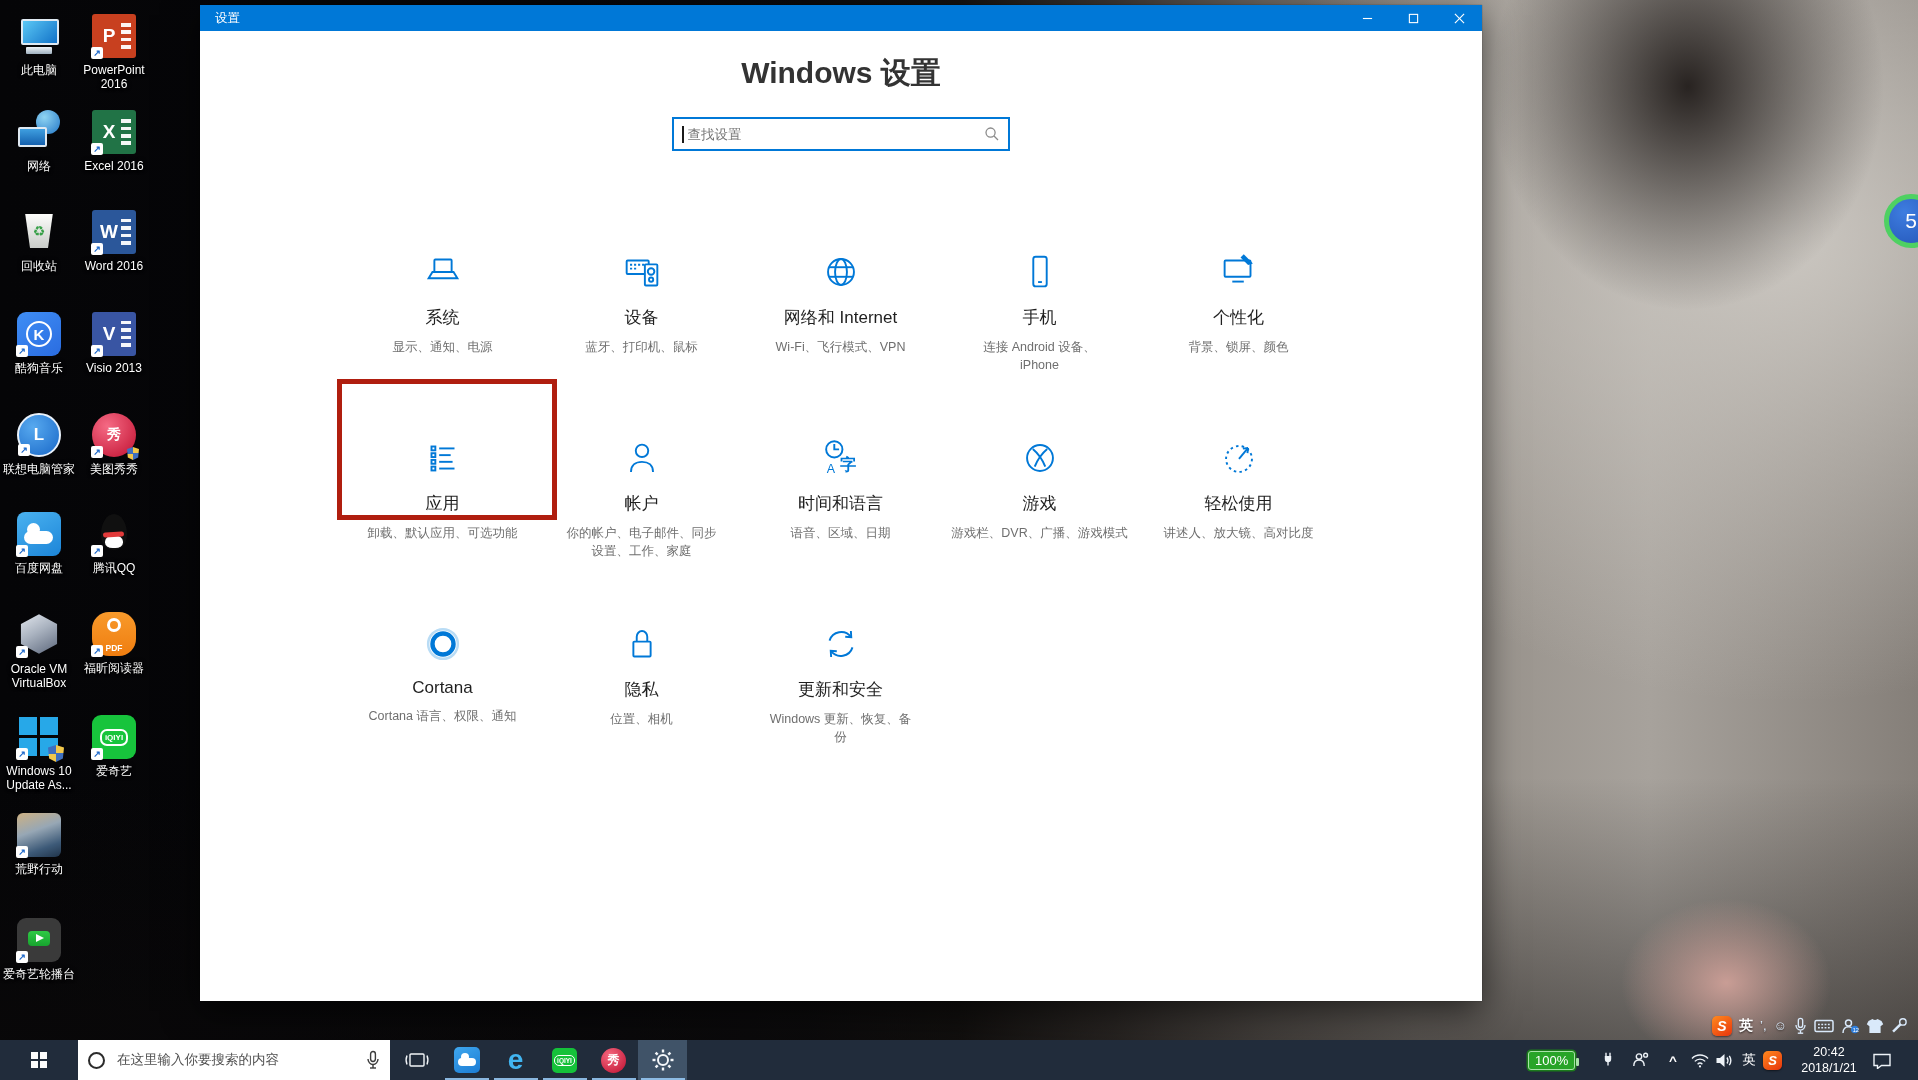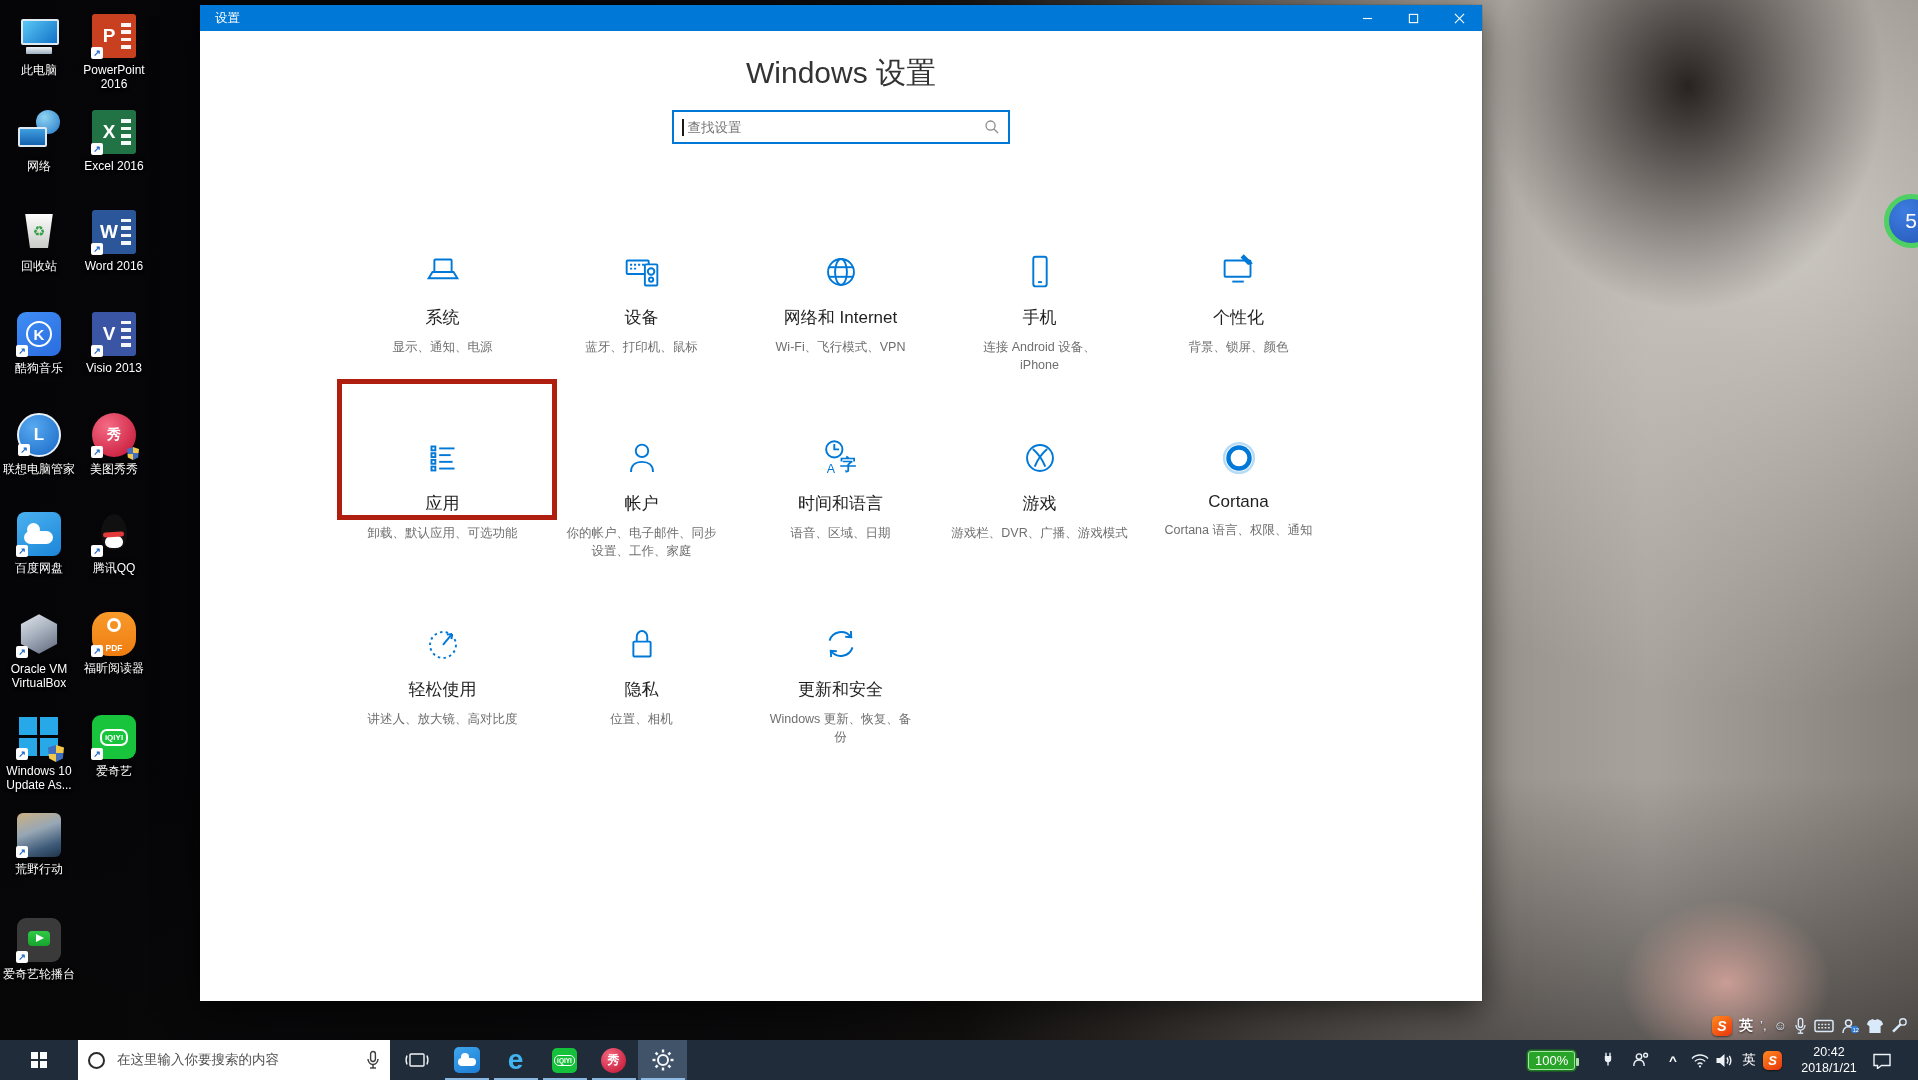--- a/index.html
+++ b/index.html
@@ -60,22 +60,22 @@
   .kk{position:absolute;inset:0;display:flex;align-items:center;justify-content:center;color:#fff;font-weight:bold;font-size:15px;}
   
   .swin{position:absolute;left:200px;top:5px;width:1282px;height:996px;background:#fff;z-index:2;
         box-shadow:0 10px 34px rgba(0,0,0,.6),0 0 1px rgba(0,0,0,.5);}
   .tbar{position:absolute;left:0;top:0;right:0;height:26px;background:#0078d7;display:flex;align-items:center;}
   .tbar .wtitle{color:#fff;font-size:12.5px;margin-left:15px;}
   .wbtns{position:absolute;right:0;top:0;height:26px;display:flex;}
   .wbtn{width:46px;height:26px;display:flex;align-items:center;justify-content:center;}
   .wbtn svg{width:11px;height:11px;stroke:#fff;stroke-width:1.2;fill:none;}
   .wbody{position:absolute;left:0;top:26px;right:0;bottom:0;background:#fff;}
-  .wheading{margin:22px 0 16px;text-align:center;font-size:30px;font-weight:400;color:#333;}
-  .setsearch{width:338px;height:34px;margin:8px auto 0;border:2px solid #0078d7;box-sizing:border-box;display:flex;align-items:center;padding:0 8px;background:#fff;}
+  .wheading{margin:22px 0 8px;text-align:center;font-size:30px;font-weight:700;color:#333;}
+  .setsearch{width:338px;height:34px;margin:23px auto 0;border:2px solid #0078d7;box-sizing:border-box;display:flex;align-items:center;padding:0 8px;background:#fff;}
   .caret{width:1.5px;height:17px;background:#1a1a1a;margin-right:2px;}
   .setsearch input{flex:1;border:none;outline:none;font-size:13.5px;color:#333;background:transparent;font-family:inherit;min-width:0;}
   .setsearch input::placeholder{color:#767676;}
   .setsearch svg{width:16px;height:16px;stroke:#8a8a8a;stroke-width:1.6;fill:none;}
   .tiles{position:absolute;left:143px;top:210px;width:998px;display:flex;flex-wrap:wrap;}
   .tile{width:199px;height:186px;box-sizing:border-box;display:flex;flex-direction:column;align-items:center;padding-top:8px;text-align:center;cursor:pointer;}
   .ticon{width:46px;height:46px;}
   .ticon *{stroke:#0078d7;stroke-width:2;fill:none;}
   .ticon text{fill:#0078d7;stroke:none;font-family:"Liberation Sans",sans-serif;}
   .ticon .fillb{fill:#0078d7;stroke:none;}
@@ -371,34 +371,34 @@
           <svg class="ticon" viewBox="0 0 48 48">
               <circle cx="24" cy="24" r="13.5"></circle>
               <path d="M16.5 14.5 c6.5 5.5 10.5 12 13 18.5"></path>
               <path d="M31.5 14.5 c-6.5 5.5 -10.5 12 -13 18.5"></path>
             </svg>
           <div class="ttitle">游戏</div>
           <div class="tsub">游戏栏、DVR、广播、游戏模式</div>
         </div>
         <div class="tile">
           <svg class="ticon" viewBox="0 0 48 48">
-              <circle cx="24" cy="24" r="15.5" style="stroke:#b9dcf5;stroke-width:2.6"></circle>
-              <circle cx="24" cy="24" r="11" style="stroke-width:4.6"></circle>
-            </svg>
-          <div class="ttitle">Cortana</div>
-          <div class="tsub">Cortana 语言、权限、通知</div>
-        </div>
-        <div class="tile">
-          <svg class="ticon" viewBox="0 0 48 48">
               <circle cx="24" cy="25" r="13.5" stroke-dasharray="2.6 3.4"></circle>
               <line x1="24" y1="25" x2="33.5" y2="13.5"></line>
               <path d="M33.5 13.5 l-5.5 0.7 M33.5 13.5 l-0.7 5.5"></path>
             </svg>
           <div class="ttitle">轻松使用</div>
           <div class="tsub">讲述人、放大镜、高对比度</div>
+        </div>
+        <div class="tile">
+          <svg class="ticon" viewBox="0 0 48 48">
+              <circle cx="24" cy="24" r="15.5" style="stroke:#b9dcf5;stroke-width:2.6"></circle>
+              <circle cx="24" cy="24" r="11" style="stroke-width:4.6"></circle>
+            </svg>
+          <div class="ttitle">Cortana</div>
+          <div class="tsub">Cortana 语言、权限、通知</div>
         </div>
         <div class="tile">
           <svg class="ticon" viewBox="0 0 48 48">
               <rect x="15" y="21.5" width="18" height="15.5" rx="1"></rect>
               <path d="M18.5 21.5 v-5 a5.5 6 0 0 1 11 0 v5"></path>
             </svg>
           <div class="ttitle">隐私</div>
           <div class="tsub">位置、相机</div>
         </div>
         <div class="tile">

